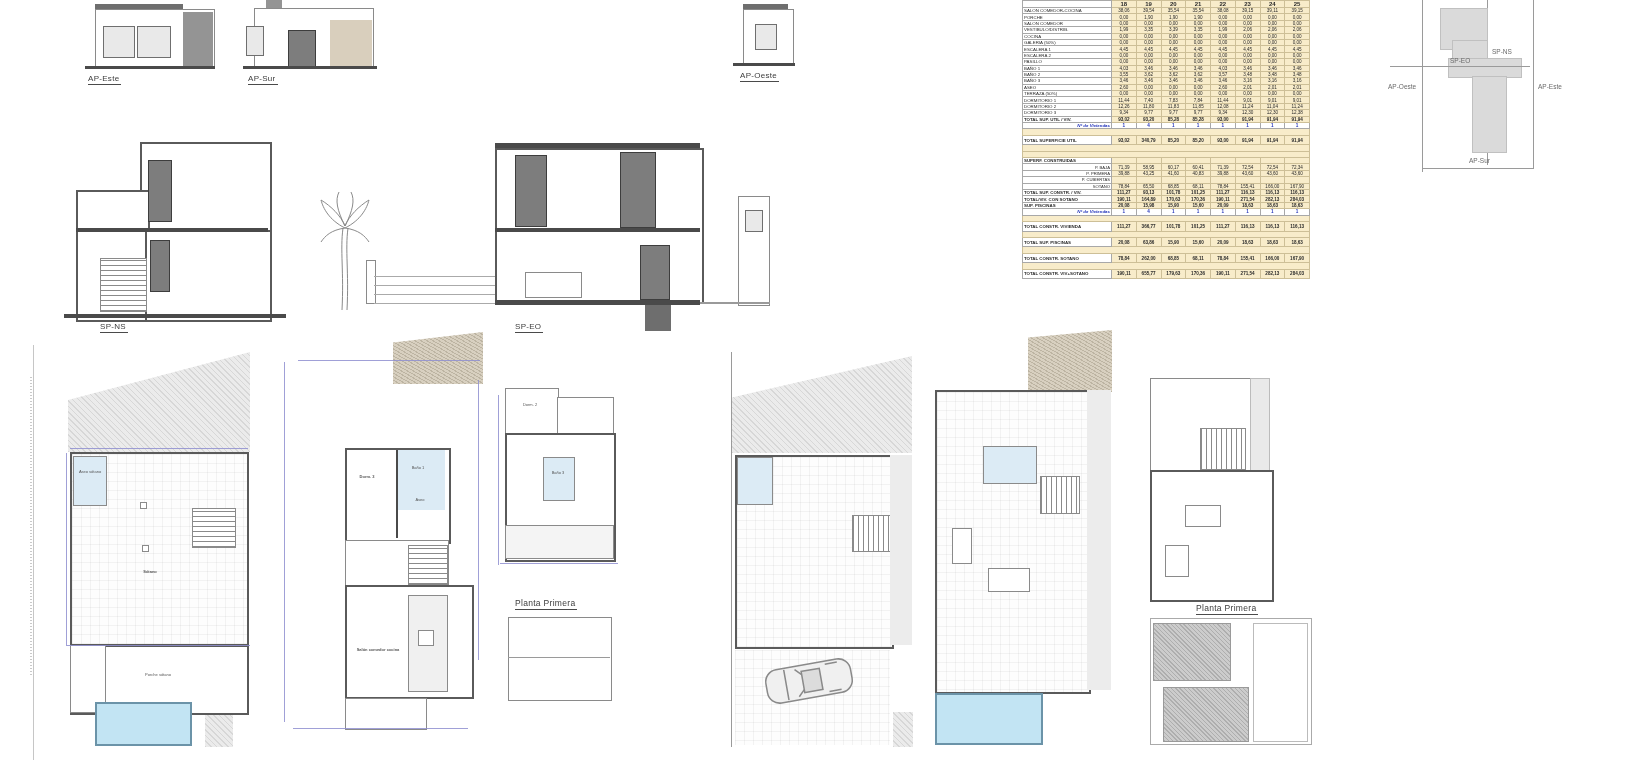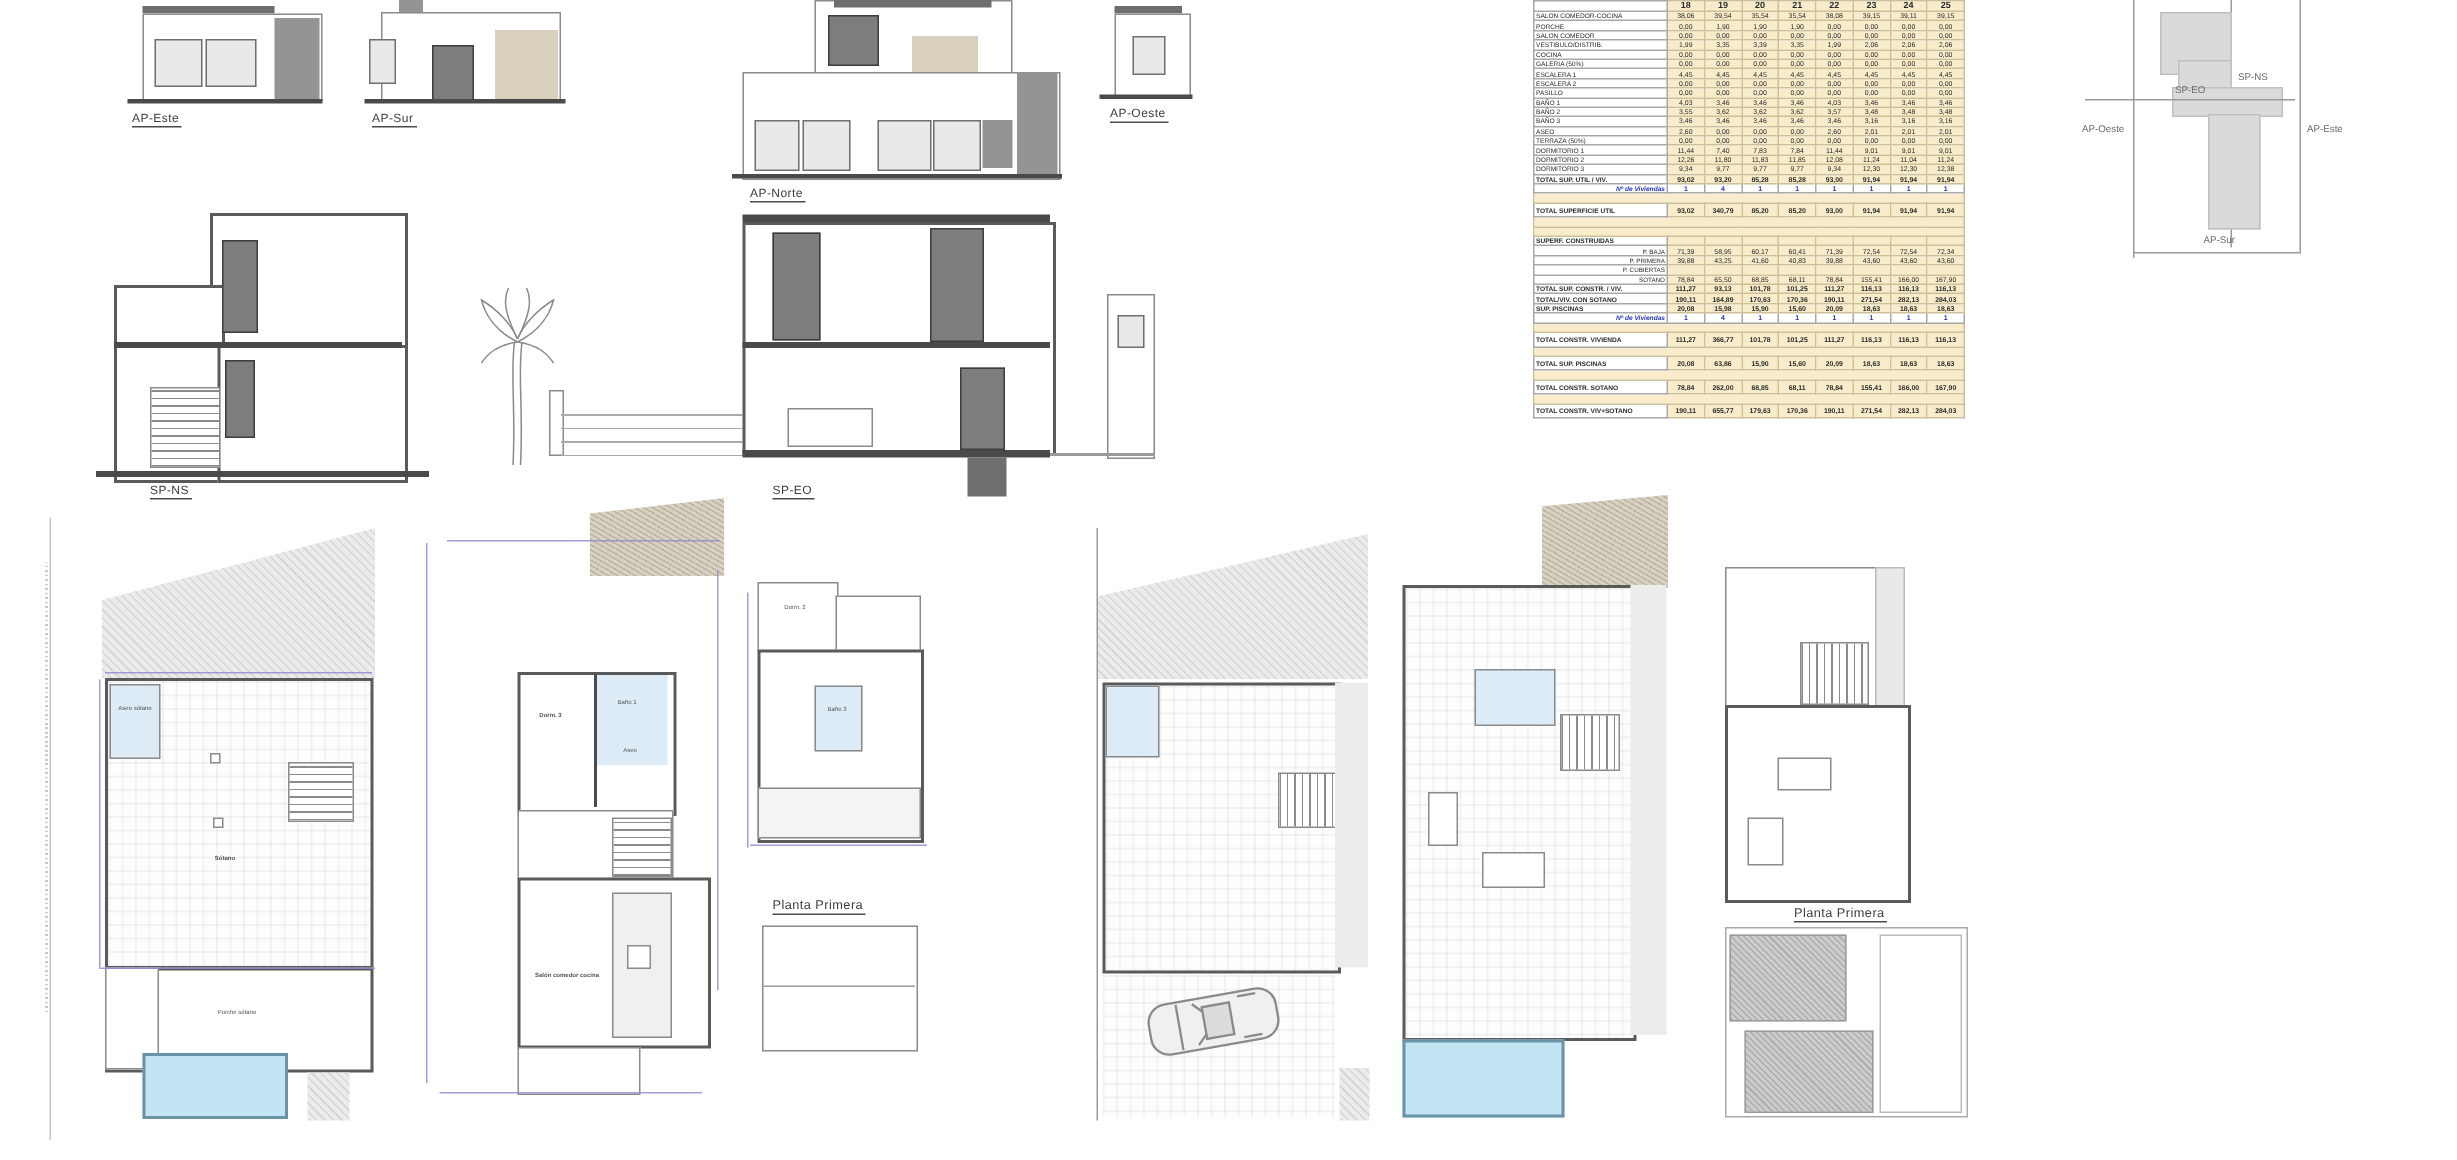--- a/index.html
+++ b/index.html
@@ -66,35 +66,20 @@
   <div class="abs" style="left:243px;top:0;width:134px;height:90px;">
     <div class="abs dark" style="left:23px;top:0;width:16px;height:64px;"></div>
     <div class="abs b1" style="left:11px;top:8px;width:118px;height:58px;"></div>
     <div class="abs beige" style="left:87px;top:20px;width:42px;height:46px;"></div>
     <div class="abs winD" style="left:45px;top:30px;width:26px;height:36px;"></div>
     <div class="abs win" style="left:3px;top:26px;width:16px;height:28px;"></div>
     <div class="abs wall" style="left:0;top:66px;width:134px;height:3px;"></div>
     <span class="abs lab" style="left:5px;top:74px;">AP-Sur</span>
   </div>
 
-  <div class="abs" style="left:485px;top:0;width:230px;height:140px;">
-    <div class="abs b1" style="left:58px;top:0;width:130px;height:48px;"></div>
-    <div class="abs ddark" style="left:71px;top:0;width:105px;height:5px;"></div>
-    <div class="abs winD" style="left:67px;top:10px;width:32px;height:32px;"></div>
-    <div class="abs beige" style="left:123px;top:24px;width:44px;height:52px;"></div>
-    <div class="abs b1" style="left:10px;top:48px;width:210px;height:70px;"></div>
-    <div class="abs dark" style="left:193px;top:48px;width:27px;height:70px;"></div>
-    <div class="abs win" style="left:18px;top:80px;width:28px;height:32px;"></div>
-    <div class="abs win" style="left:50px;top:80px;width:30px;height:32px;"></div>
-    <div class="abs win" style="left:100px;top:80px;width:34px;height:32px;"></div>
-    <div class="abs win" style="left:137px;top:80px;width:30px;height:32px;"></div>
-    <div class="abs dark" style="left:170px;top:80px;width:20px;height:32px;"></div>
-    <div class="abs wall" style="left:3px;top:116px;width:220px;height:3px;"></div>
-    <span class="abs lab" style="left:15px;top:124px;">AP-Norte</span>
-  </div>
 
   <div class="abs" style="left:733px;top:0;width:62px;height:90px;">
     <div class="abs ddark" style="left:10px;top:4px;width:45px;height:5px;"></div>
     <div class="abs b1" style="left:10px;top:9px;width:49px;height:54px;"></div>
     <div class="abs win" style="left:22px;top:24px;width:20px;height:24px;"></div>
     <div class="abs wall" style="left:0;top:63px;width:62px;height:3px;"></div>
     <span class="abs lab" style="left:7px;top:71px;">AP-Oeste</span>
   </div>
 
   <div class="abs" style="left:60px;top:140px;width:230px;height:200px;">

